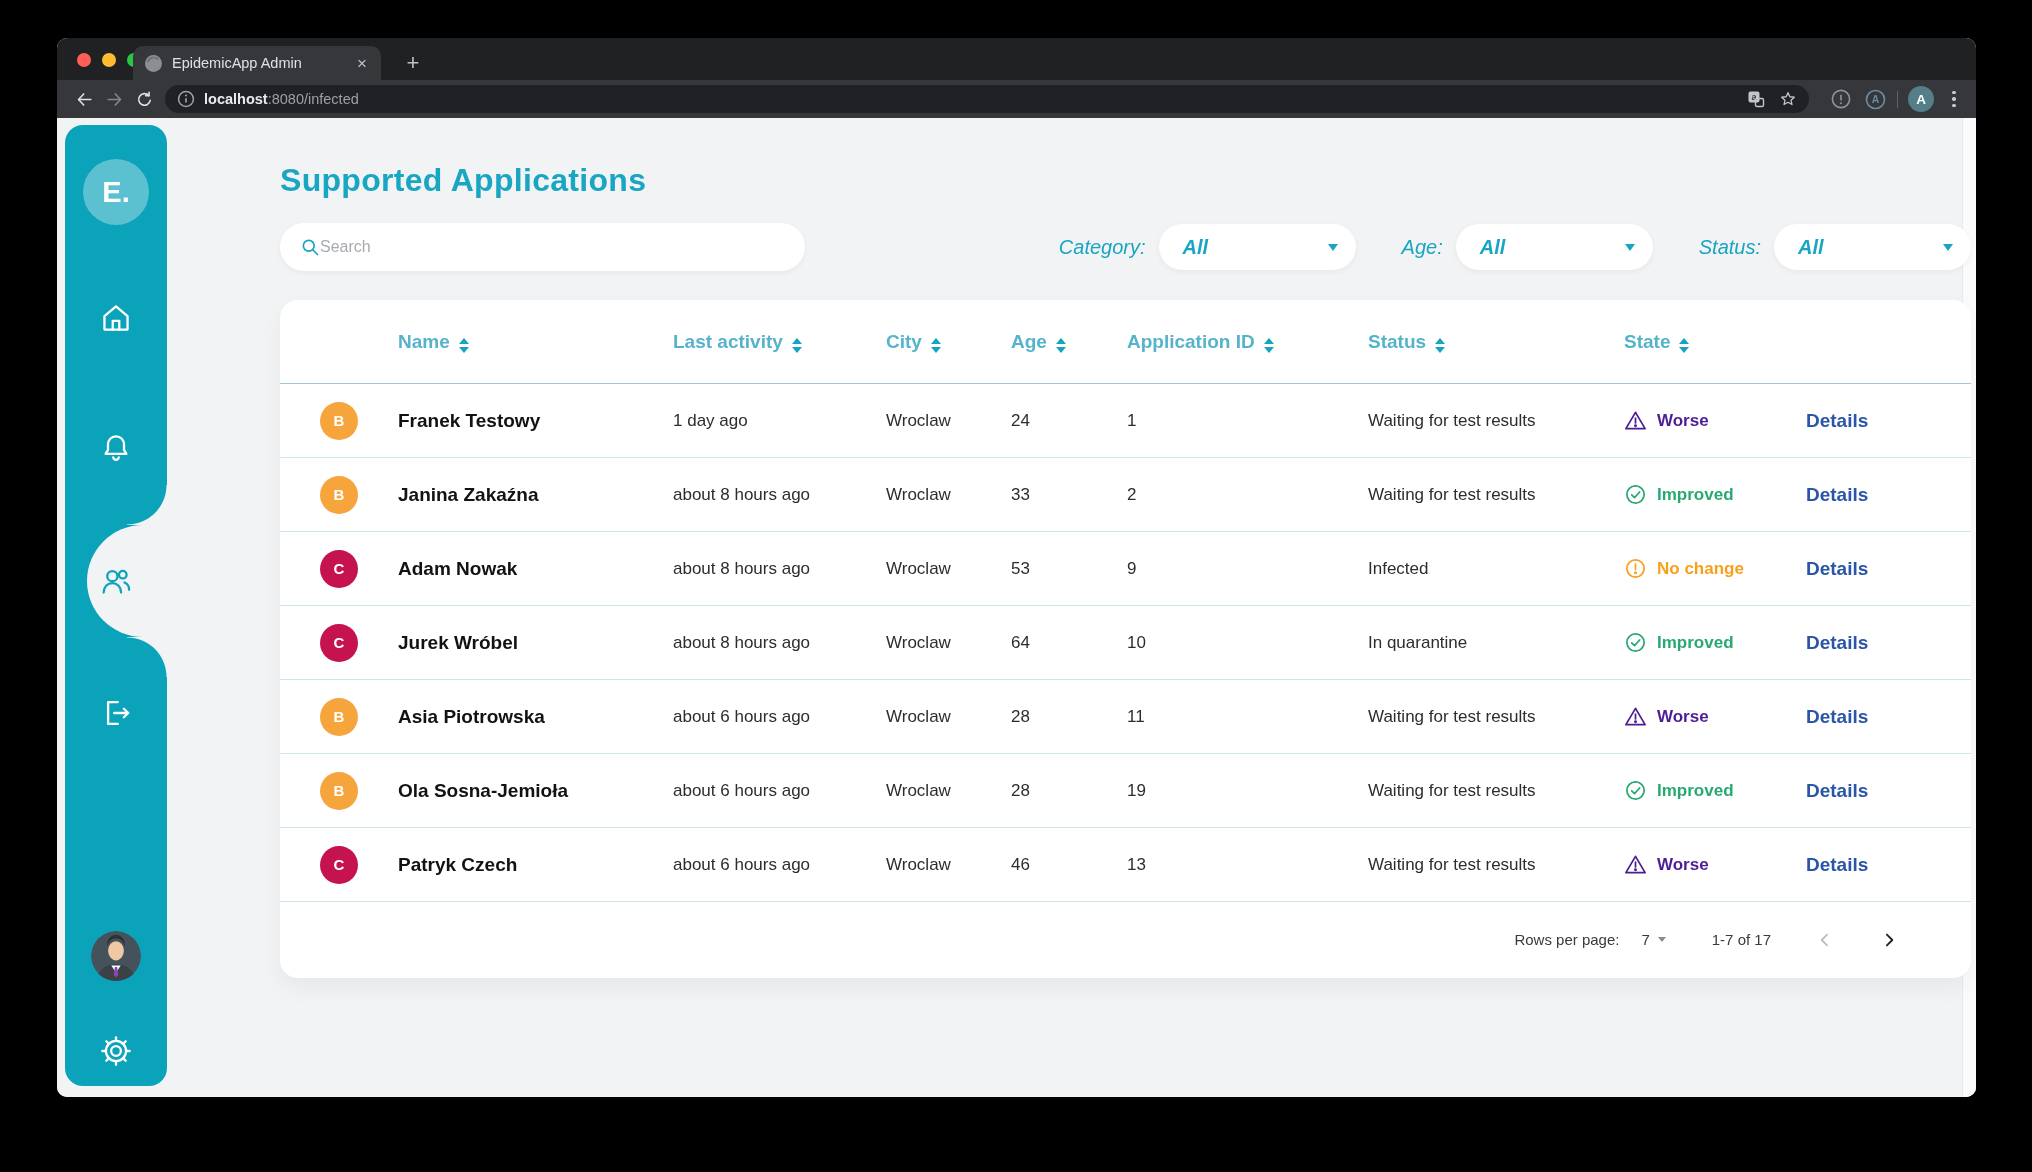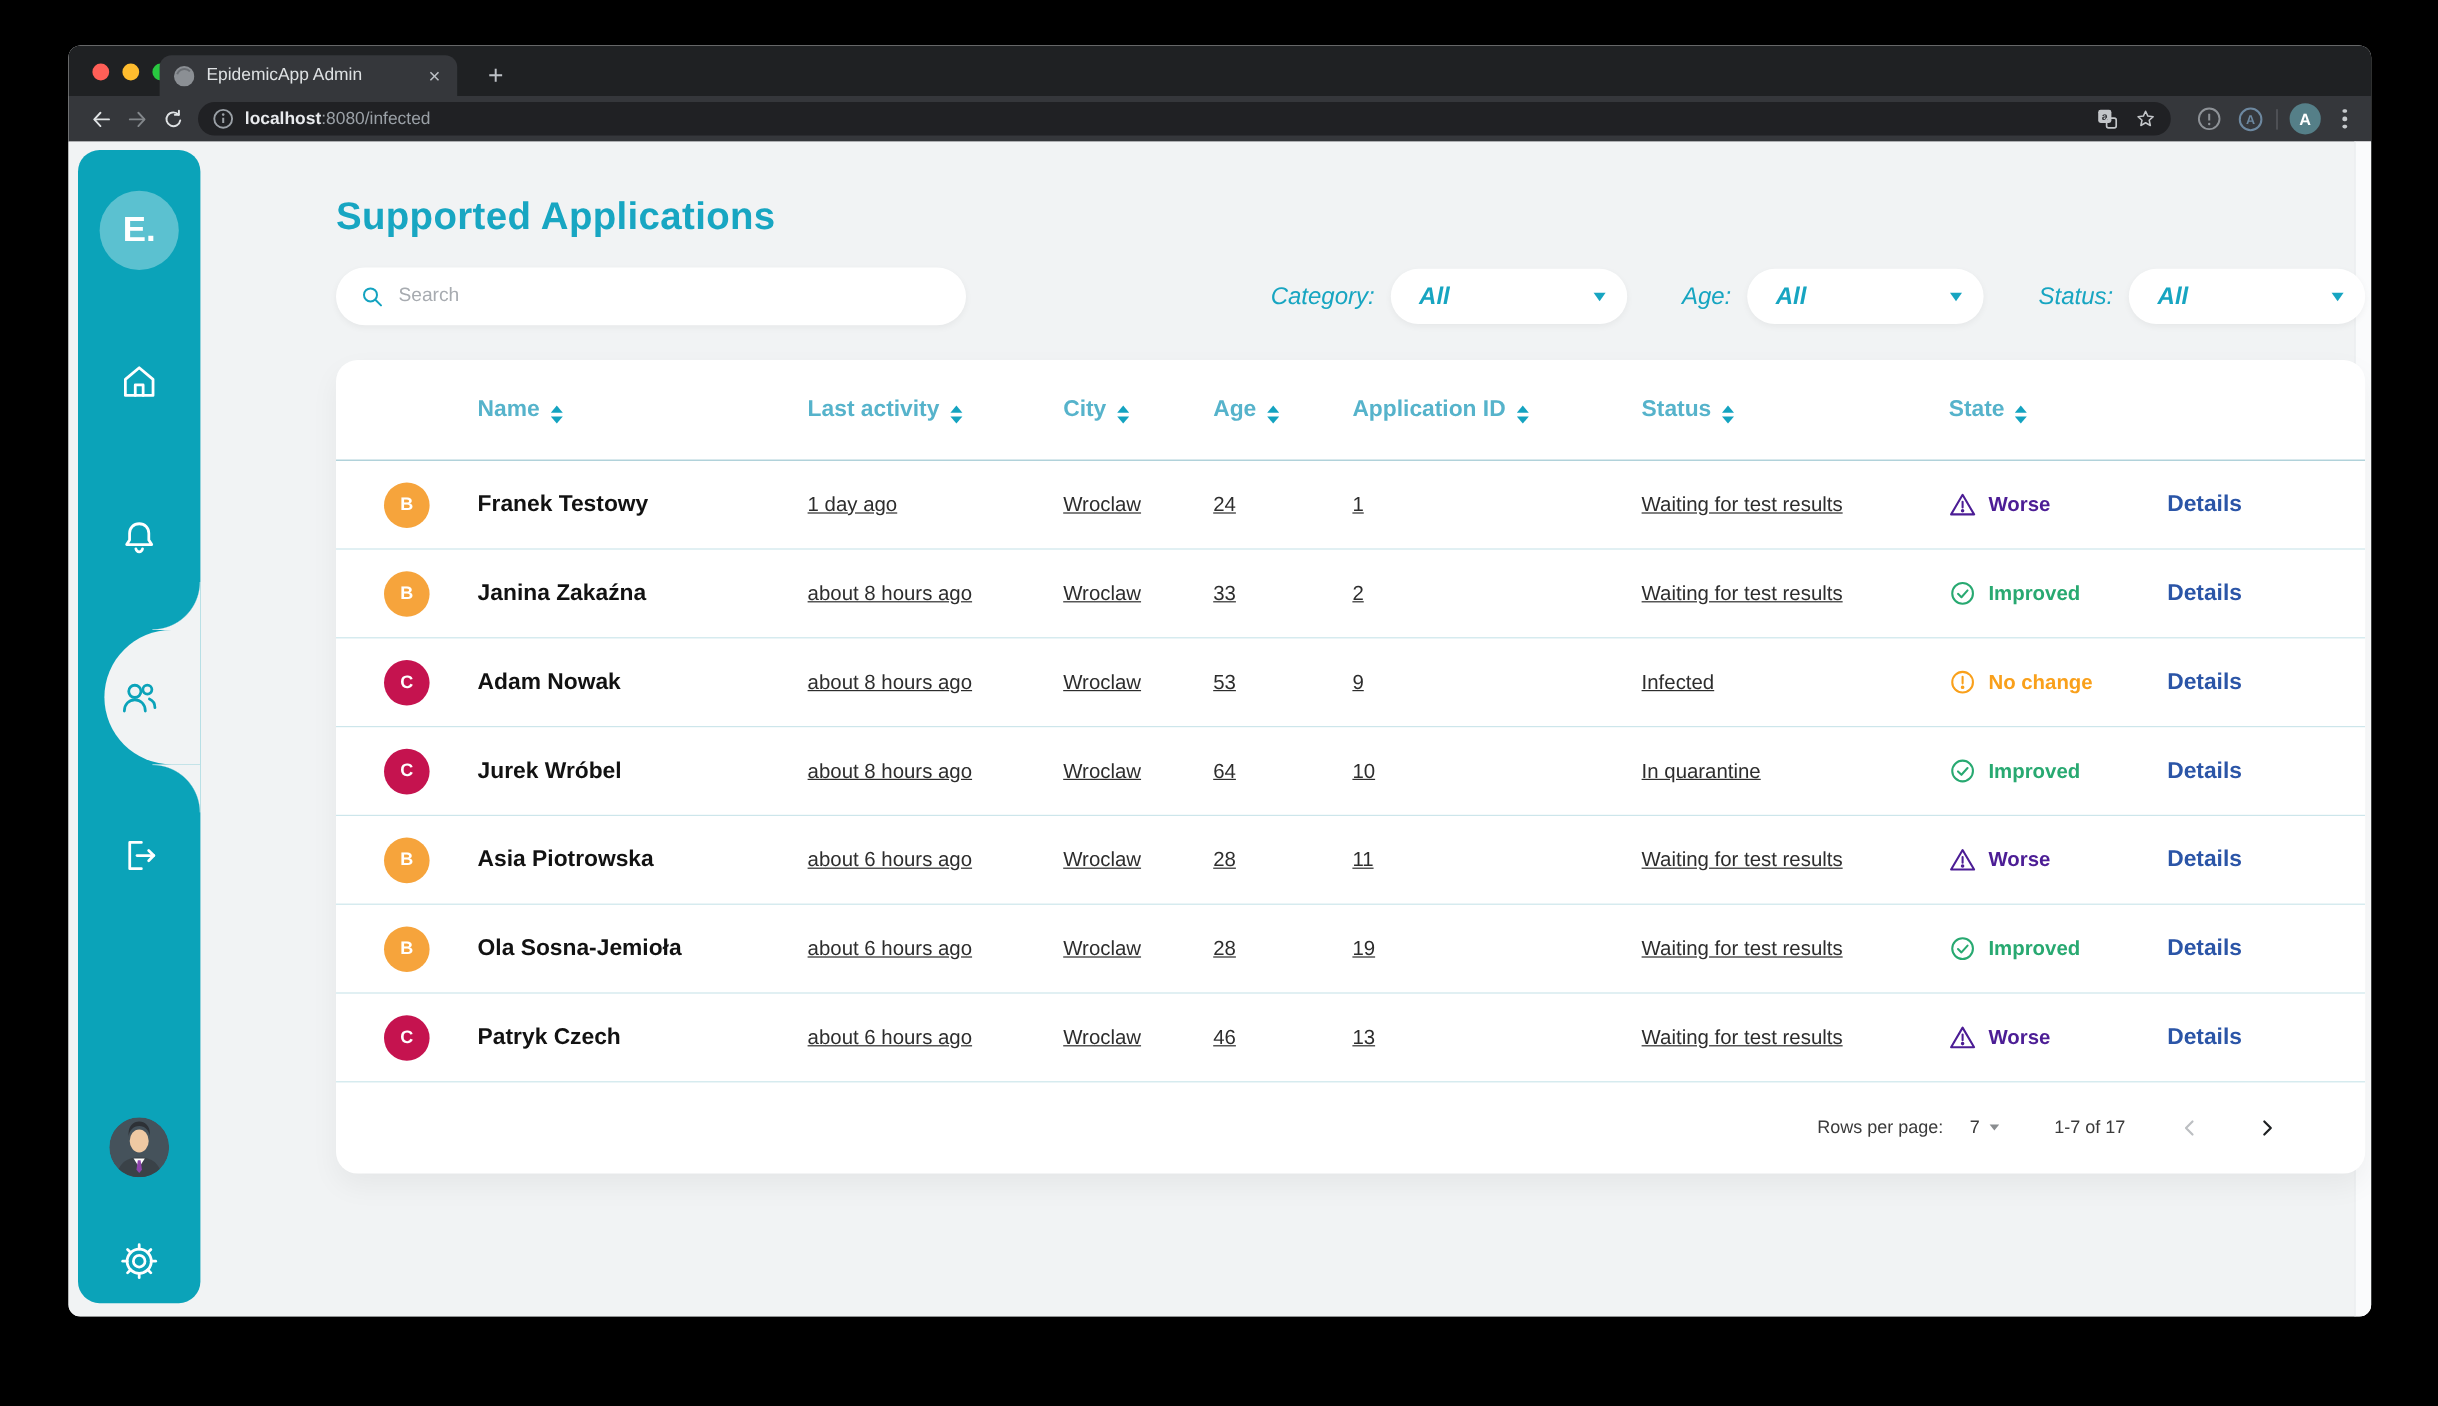--- a/index.html
+++ b/index.html
@@ -74,21 +74,21 @@
 
   
   .main { position:absolute; left:166px; top:0; right:0; bottom:0; }
   .page-title { position:absolute; left:57px; top:44px; font-size:32px; font-weight:600;
                 color:#18a6c2; letter-spacing:.3px; }
   .controls { position:absolute; left:57px; top:105px; width:1691px; height:48px;
               display:flex; align-items:center; }
   .searchbox { width:525px; height:48px; background:#fff; border-radius:24px; display:flex;
                align-items:center; padding:0 20px; box-shadow:0 2px 6px rgba(0,0,0,.05); }
   .searchbox svg { width:20px; height:20px; flex:0 0 auto; }
-  .searchbox input { border:none; outline:none; flex:1; margin-left:12px; font-size:16px;
+  .searchbox input { border:none; outline:none; flex:1; margin-left:0; font-size:16px;
                      color:#333; background:transparent;
                      font-family:"Liberation Sans", sans-serif; }
   .searchbox input::placeholder { color:#a7abb0; }
   .filters { margin-left:auto; display:flex; align-items:center;font-style:italic; }
   .f-group { display:flex; align-items:center; margin-left:46px; }
   .f-label { color:#17a5c1; font-size:20px; margin-right:13px; }
   .f-pill { width:197px; height:46px; background:#fff; border-radius:23px; display:flex;
             align-items:center; padding:0 18px 0 24px; color:#17a5c1; font-size:20px;
             font-weight:600; box-shadow:0 2px 6px rgba(0,0,0,.05); cursor:default; }
   .caret { margin-left:auto; width:0; height:0; border-left:5.5px solid transparent;
@@ -107,21 +107,21 @@
   .sort i { display:block; width:0; height:0; border-left:5px solid transparent;
             border-right:5px solid transparent; }
   .sort .up { border-bottom:6px solid #14a3c0; }
   .sort .dn { border-top:6px solid #14a3c0; }
 
   .trow { height:74px; border-bottom:1px solid #cde6eb; }
   .c-avatar { display:flex; justify-content:center; }
   .avatar-badge { width:38px; height:38px; border-radius:50%; color:#fff; font-size:15px;
                   font-weight:700; display:flex; align-items:center; justify-content:center; }
   .c-name { font-size:19px; font-weight:700; color:#121212; }
-  .c-plain { font-size:17px; color:#2d2d2d;text-decoration:underline; }
+  .c-plain { font-size:17px; color:#2d2d2d; }
   .c-state { display:flex; align-items:center; gap:10px; font-size:17px; font-weight:600; }
   .c-state .sicon { display:none; width:23px; height:23px; }
   .c-state svg { width:100%; height:100%; stroke:currentColor; fill:none; stroke-width:1.8;
                  stroke-linecap:round; stroke-linejoin:round; }
   .trow.state-worse    .c-state { color:#4c1d95; }
   .trow.state-improved .c-state { color:#28a971; }
   .trow.state-nochange .c-state { color:#f9a01b; }
   .trow.state-worse    .si-worse,
   .trow.state-improved .si-improved,
   .trow.state-nochange .si-nochange { display:inline-block; }

